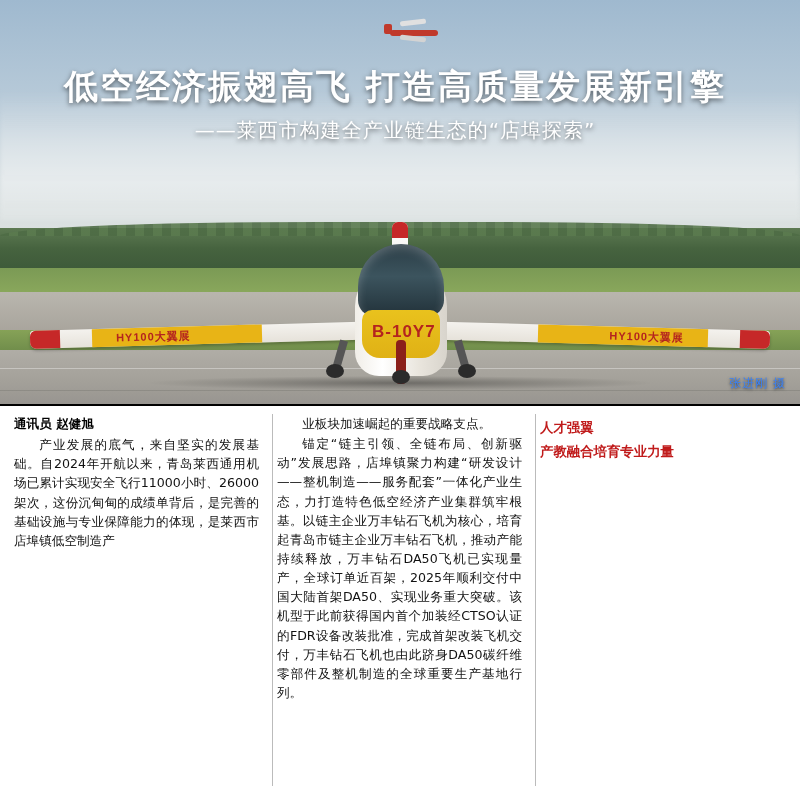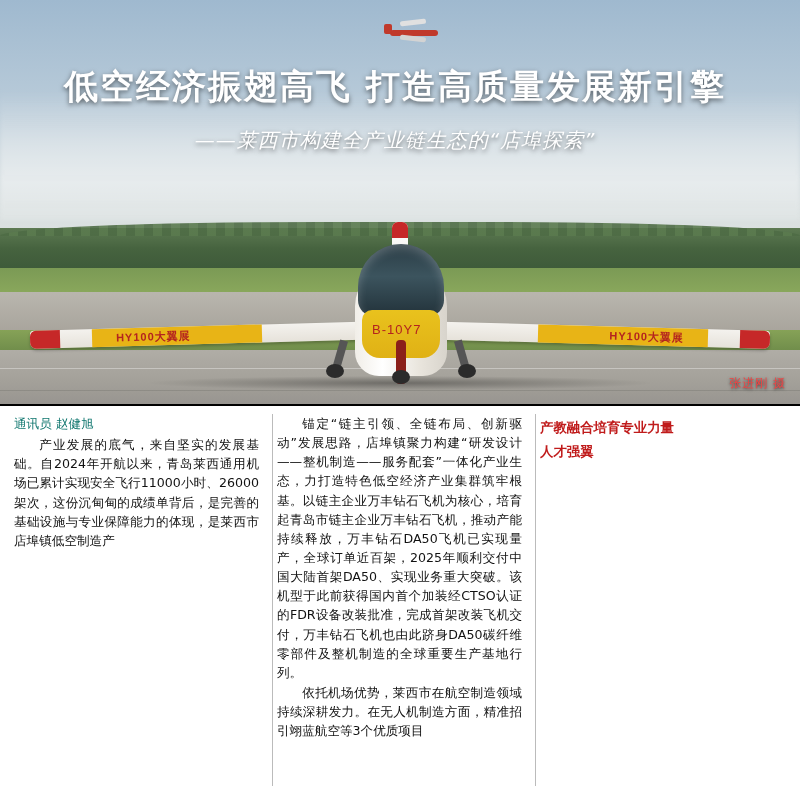--- a/index.html
+++ b/index.html
@@ -121,21 +121,21 @@
     border-radius: 6px 6px 0 0;
   }
   .tailfin .red { position:absolute; left:0; top:0; width:100%; height:16px; background:#c62828; border-radius:6px 6px 0 0;}
   .belly {
     position:absolute; left:362px; top:96px; width:78px; height:48px;
     background: linear-gradient(180deg,#e9c21d 0%, #e0b115 100%);
     border-radius: 10px 10px 18px 18px;
   }
   .belly .reg {
     position:absolute; left:10px; top:12px; font-family:"Liberation Sans", sans-serif;
-    font-size:13px; font-weight:normal; color:#b4241f; letter-spacing:1px;text-align:center;
+    font-size:17px; font-weight:bold; color:#b4241f; letter-spacing:1px;text-align:center;
   }
   .prop {
     position:absolute; left:396px; top:126px; width:10px; height:44px;
     background:#8b1f1a; border-radius:4px;
   }
   .gearL { position:absolute; left:336px; top:126px; width:8px; height:30px; background:#555; transform: rotate(16deg); }
   .gearR { position:absolute; left:458px; top:126px; width:8px; height:30px; background:#555; transform: rotate(-16deg); }
   .wheelL { position:absolute; left:326px; top:150px; width:18px; height:14px; background:#2b2b2b; border-radius:50%; }
   .wheelR { position:absolute; left:458px; top:150px; width:18px; height:14px; background:#2b2b2b; border-radius:50%; }
   .wheelC { position:absolute; left:392px; top:156px; width:18px; height:14px; background:#2b2b2b; border-radius:50%; }
@@ -151,31 +151,30 @@
   }
   .headline {
     font-family:"DejaVu Sans", sans-serif;
     font-weight:bold;
     font-size:34px;
     letter-spacing:2px;
     color:#ffffff;
     line-height:1.2;
   }
   .subhead {
-    margin-top:20px;
+    margin-top:10px;
     font-family:"DejaVu Sans", sans-serif;
     font-size:20px;
     letter-spacing:1px;
     color:#ffffff;
     font-weight:normal;
-    font-style:italic;
   }
   .photo-credit {
     position:absolute; right:14px; top:375px;
-    color:#ef4444; font-size:12px;
+    color:#3b82f6; font-size:12px;
     font-family:"DejaVu Sans", sans-serif;
     text-shadow: 0 1px 3px rgba(0,0,0,.7);
     letter-spacing:1px;
   }
 
   
   .rule {
     position:absolute; top:404px; left:0; width:800px; height:2px; background:#000;
   }
   .columns {
@@ -185,21 +184,21 @@
   }
   .col {
     width: 245px;
     font-size: 12.6px;
     line-height: 1.52;
     color:#111;
     font-family:"DejaVu Sans", sans-serif;
     overflow:hidden;
   }
   .col p { margin:0 0 1px 0; text-align: justify; text-justify: inter-ideograph; text-indent: 2em; }
-  .byline { color:#0f766e; font-weight:normal; text-indent:0 !important; margin-bottom:2px !important; }
+  .byline { color:#000000; font-weight:bold; text-indent:0 !important; margin-bottom:2px !important; }
   .sec-title {
     text-align:center; font-weight:bold; color:#c01b1b; text-indent:0 !important;
     margin: 4px 0 1px 0 !important;
     font-size:13.4px;
   }
   .cont {
     text-align:right; font-weight:bold; text-indent:0 !important; margin-top:2px !important;
   }
   .divider-v {
     position:absolute; top:414px; width:1px; height:372px; background:#bbb;
@@ -267,22 +266,22 @@
 
   <div class="divider-v" style="left:272px;"></div>
   <div class="divider-v" style="left:535px;"></div>
 
   <div class="columns">
     <div class="col">
         <p class="byline">通讯员 赵健旭</p>
         <p>产业发展的底气，来自坚实的发展基础。自2024年开航以来，青岛莱西通用机场已累计实现安全飞行11000小时、26000架次，这份沉甸甸的成绩单背后，是完善的基础设施与专业保障能力的体现，是莱西市店埠镇低空制造产</p>
       </div>
     <div class="col">
+        <p>业板块加速崛起的重要战略支点。</p>
         <p>锚定“链主引领、全链布局、创新驱动”发展思路，店埠镇聚力构建“研发设计——整机制造——服务配套”一体化产业生态，力打造特色低空经济产业集群筑牢根基。以链主企业万丰钻石飞机为核心，培育起青岛市链主企业万丰钻石飞机，推动产能持续释放，万丰钻石DA50飞机已实现量产，全球订单近百架，2025年顺利交付中国大陆首架DA50、实现业务重大突破。该机型于此前获得国内首个加装经CTSO认证的FDR设备改装批准，完成首架改装飞机交付，万丰钻石飞机也由此跻身DA50碳纤维零部件及整机制造的全球重要生产基地行列。</p>
-        <p>依托机场优势，莱西市在航空制造领域持续深耕发力。在无人机制造方面，精准招引翊蓝航空等3个优质项目</p>
       </div>
     <div class="col">
+        <p class="sec-title">人才强翼</p>
         <p class="sec-title">产教融合培育专业力量</p>
-        <p class="sec-title">人才强翼</p>
       </div>
   </div>
 
 </div>
 
 </body></html>

